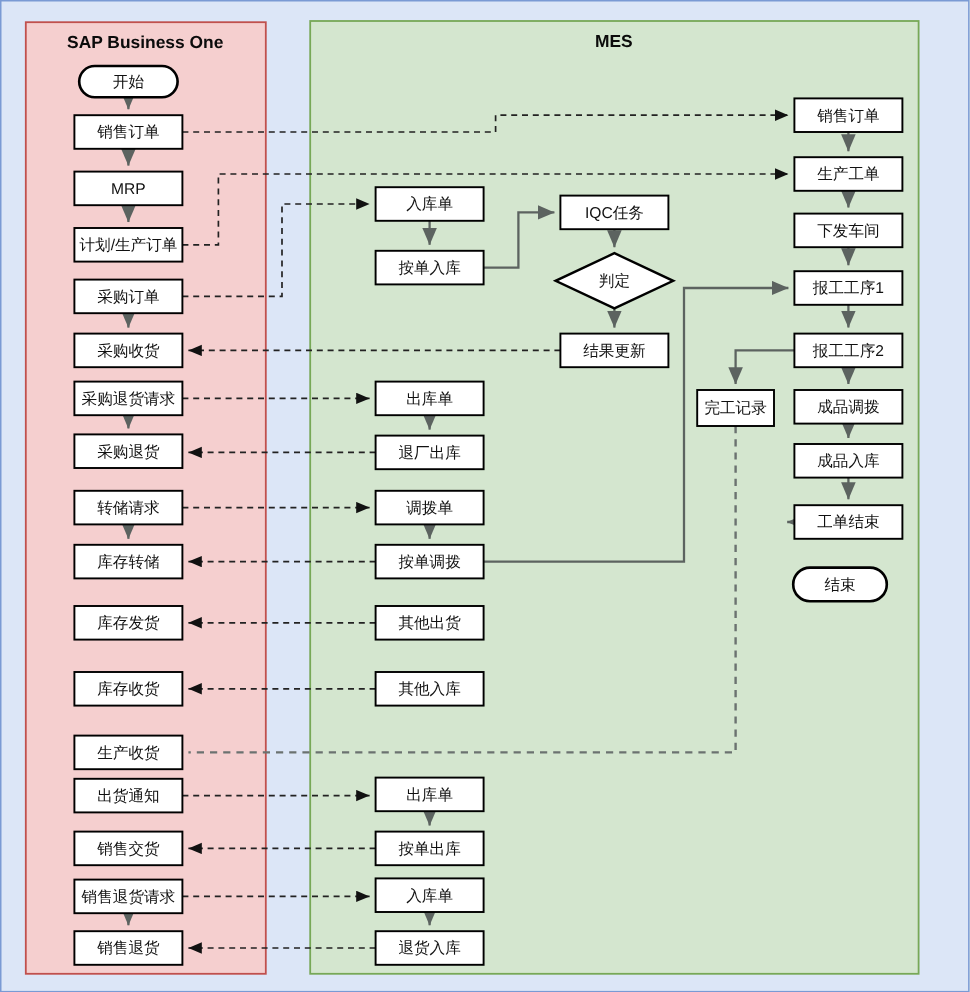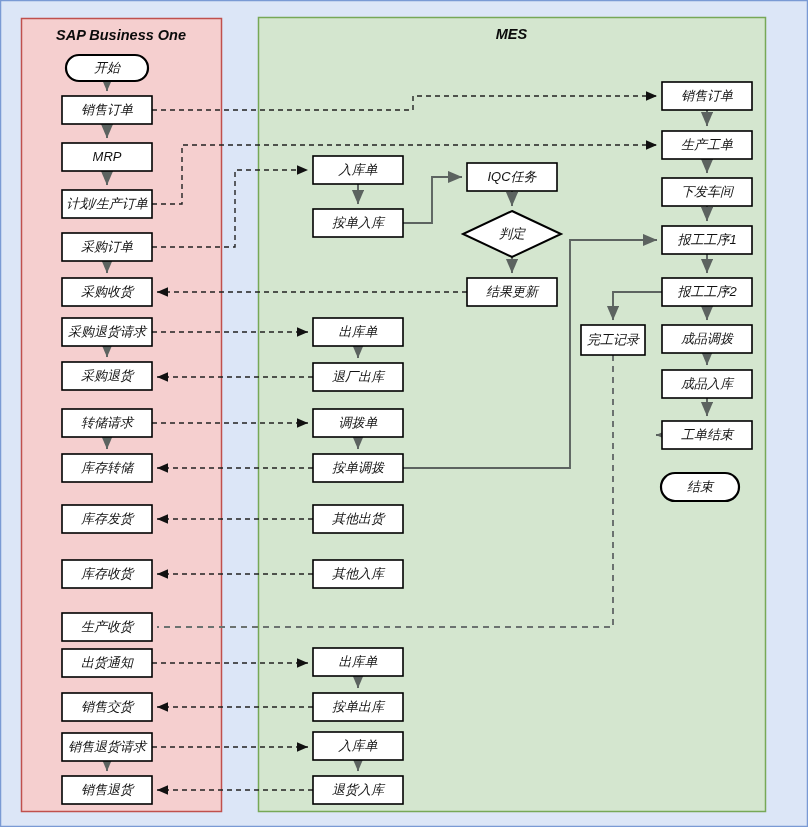--- a/index.html
+++ b/index.html
@@ -2,21 +2,21 @@
 <html><head>
 <meta charset="utf-8">
 <style>
   html,body{margin:0;padding:0;}
   body{
     width:808px;height:827px;
     background:#dce6f7;
     font-family:"Liberation Sans","DejaVu Sans",sans-serif;
     overflow:hidden;
   }
-  #stage{position:relative;width:808px;height:827px;font-style:italic;}
+  #stage{position:relative;width:808px;height:827px;}
   svg{display:block;}
   .lane-title{font-size:14.5px;font-weight:bold;fill:#0b0b0b;text-anchor:middle;}
   .node-label{font-size:13px;fill:#111;text-anchor:middle;dominant-baseline:middle;}
   .node-box{fill:#ffffff;stroke:#000000;stroke-width:1.6;}
   .node-term{fill:#ffffff;stroke:#000000;stroke-width:2.2;}
   .node-dia{fill:#ffffff;stroke:#000000;stroke-width:2;}
   .flow-solid{stroke:#5c6360;stroke-width:1.9;fill:none;}
   .flow-dash{stroke:#222;stroke-width:1.4;fill:none;stroke-dasharray:5 4;}
   .flow-dash-gray{stroke:#6b7270;stroke-width:2;fill:none;stroke-dasharray:6 5;}
 </style>

